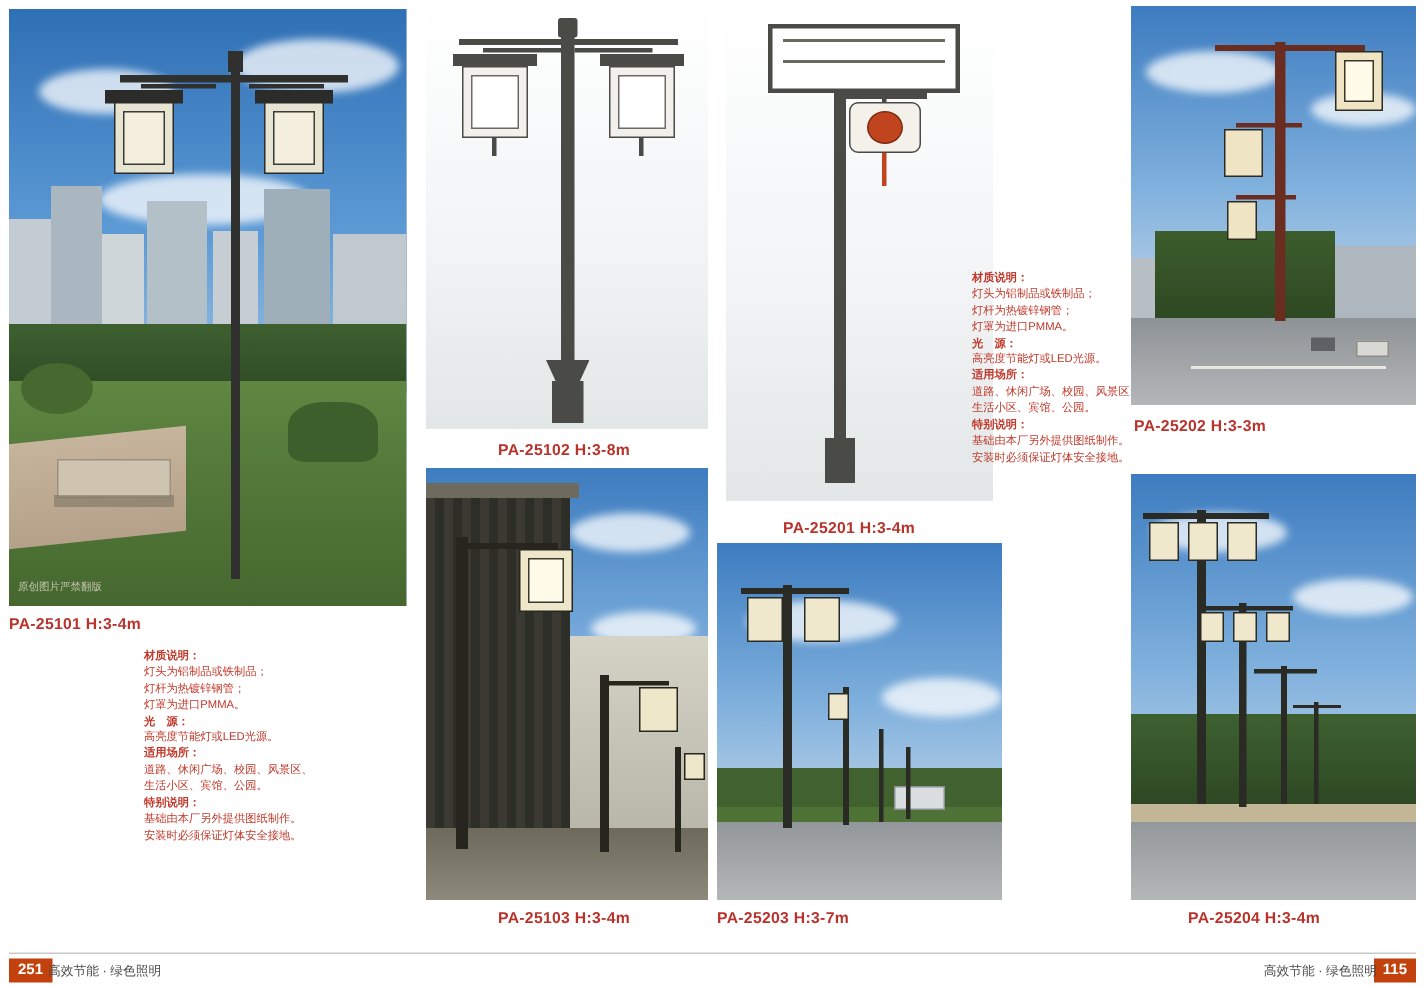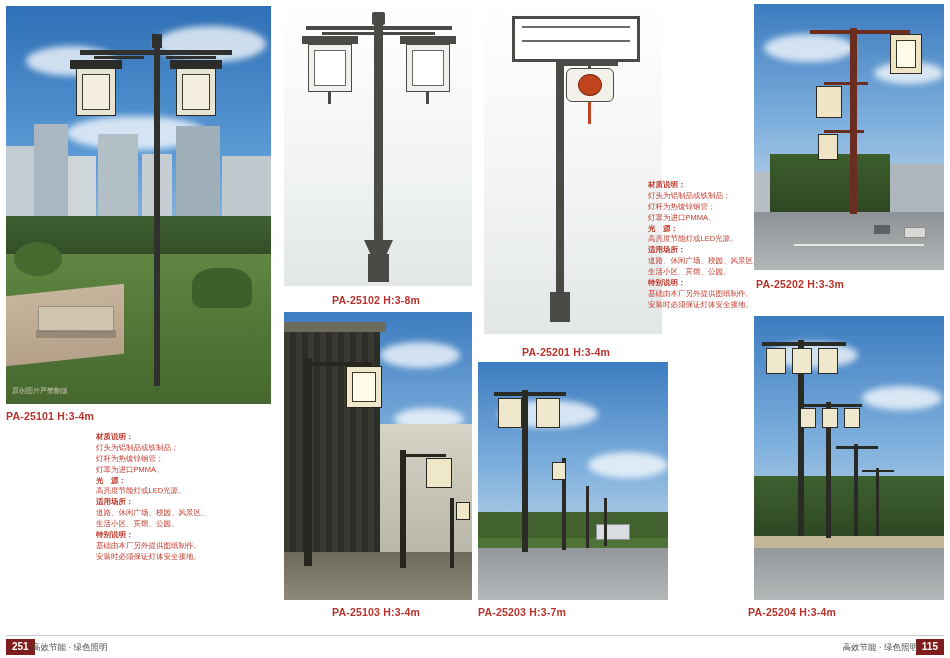--- a/index.html
+++ b/index.html
@@ -96,21 +96,21 @@
   
   .footer-bar {
     position: absolute;
     bottom: 0; left: 0;
     width: 950px; height: 22px;
     background: #ffffff;
   }
   .pgnum {
     position: absolute;
     bottom: 3px;
-    background: #7f1d1d;
+    background: #c2410c;
     color: #ffffff;
     font-size: 10px;
     font-weight: bold;
     padding: 2px 6px 2px 6px;
     line-height: 12px;
   }
   .pgtext {
     position: absolute;
     bottom: 4px;
     font-size: 8.5px;
@@ -345,21 +345,21 @@
     <div class="arm" style="left:44px; top:88px; width:64px; height:3px; background:#2b2b25;"></div>
     <div class="lantern" style="left:46px; top:92px; width:16px; height:20px; background:#f0e8cd; border-color:#2b2b25;"></div>
     <div class="lantern" style="left:68px; top:92px; width:16px; height:20px; background:#f0e8cd; border-color:#2b2b25;"></div>
     <div class="lantern" style="left:90px; top:92px; width:16px; height:20px; background:#f0e8cd; border-color:#2b2b25;"></div>
 
     <div class="pole" style="left:100px; top:128px; width:4px; height:92px; background:#2b2b25;"></div>
     <div class="arm" style="left:82px; top:130px; width:42px; height:3px; background:#2b2b25;"></div>
     <div class="pole" style="left:122px; top:152px; width:3px; height:68px; background:#2b2b25;"></div>
     <div class="arm" style="left:108px; top:154px; width:32px; height:2px; background:#2b2b25;"></div>
   </div>
-  <div class="caption" style="left:748px; top:606px;">PA-25204 H:3-4m</div>
+  <div class="caption" style="left:792px; top:606px;">PA-25204 H:3-4m</div>
 
   <div class="rule" style="left:6px; bottom:22px; width:938px;"></div>
   <div class="footer-bar"></div>
 
   <div class="pgnum" style="left:6px;">251</div>
   <div class="pgtext" style="left:32px;">高效节能 · 绿色照明</div>
 
   <div class="pgnum" style="right:6px;">115</div>
   <div class="pgtext" style="right:32px;">高效节能 · 绿色照明</div>
 

